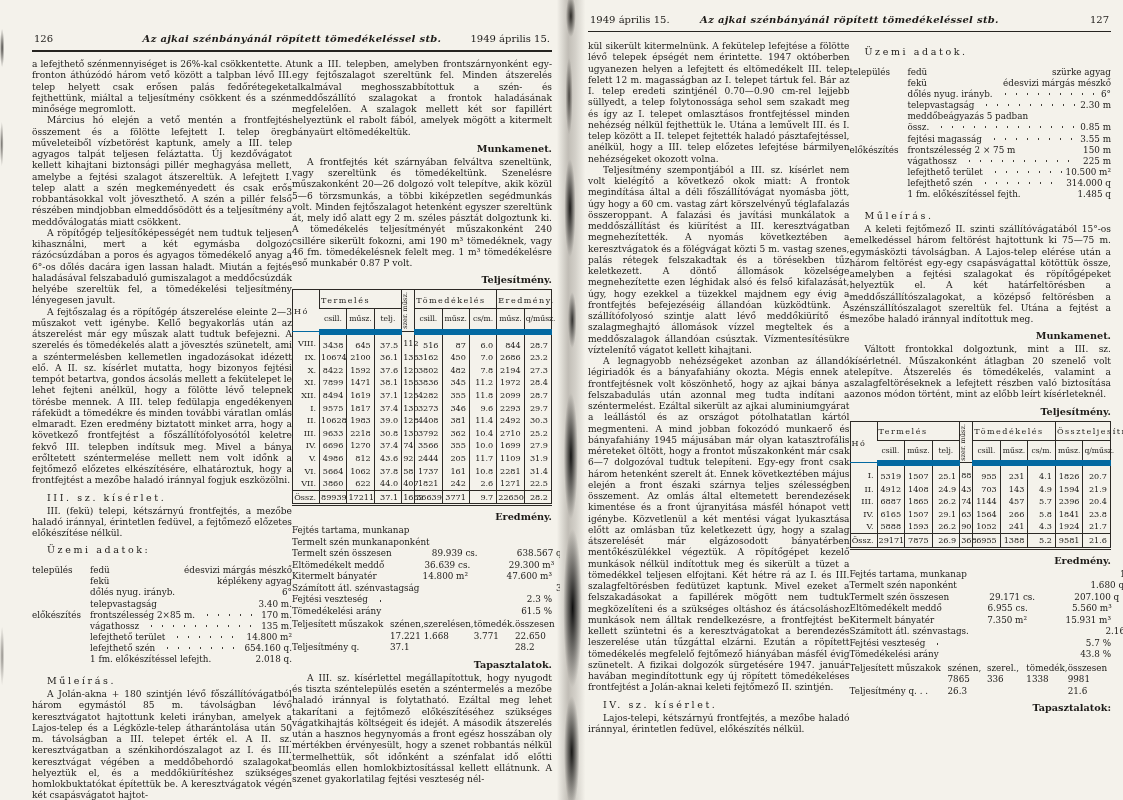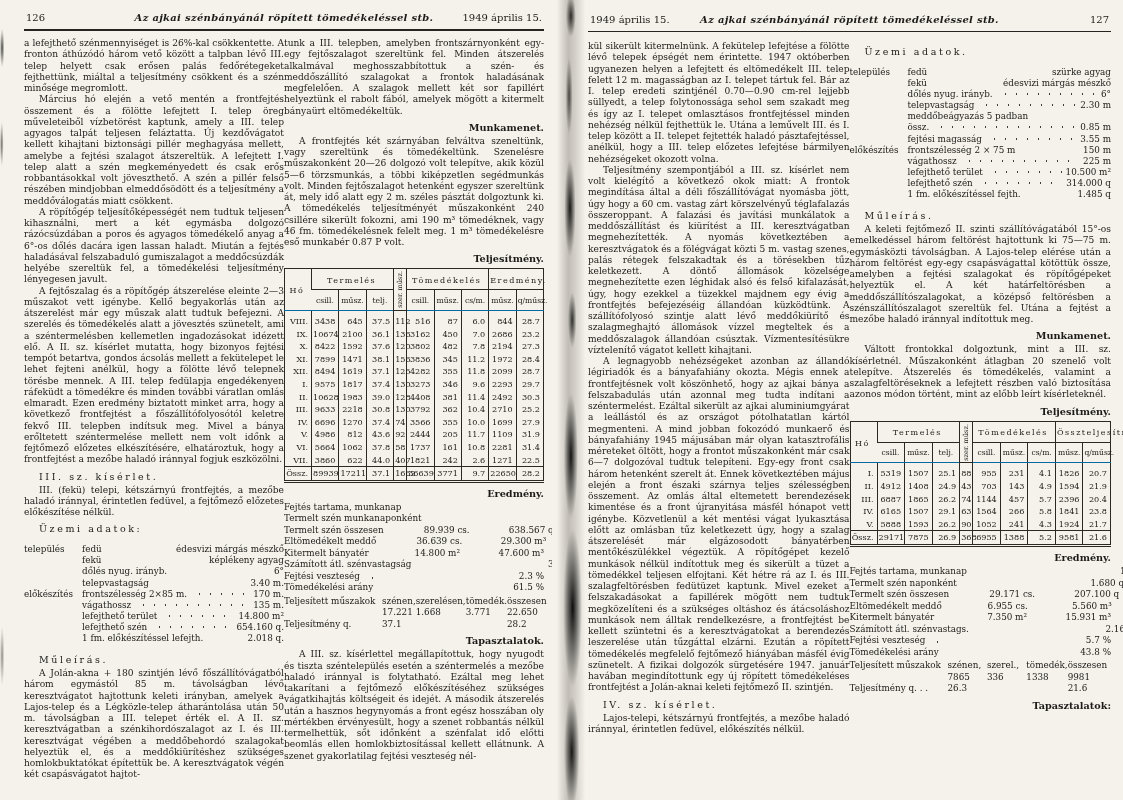--- a/index.html
+++ b/index.html
@@ -1,20 +1,20 @@
 <!DOCTYPE html>
 <html><head>
 <meta charset="utf-8">
 <style>
   *{margin:0;padding:0;box-sizing:border-box;}
   html,body{width:1123px;height:800px;}
   body{font-family:"DejaVu Serif","Liberation Serif",serif;color:#1d1b18;background:#e8e6df;}
   .sheet{position:relative;width:1123px;height:800px;background:#f4f2eb;overflow:hidden;}
   .page{position:absolute;top:0;height:800px;overflow:hidden;}
-  .p126{left:0;width:552px;padding:12px 8px 0 24px;}
+  .p126{left:8px;width:552px;padding:33px 8px 0 24px;}
   .p127{left:584px;width:539px;padding:14px 12px 0 4px;}
   .pagehead{position:relative;height:15px;font-size:10px;margin-bottom:2px;}
   .pagehead .hl{position:absolute;left:2px;top:0;}
   .pagehead .hr{position:absolute;right:2px;top:0;}
   .pagehead .hc{position:absolute;left:50%;transform:translateX(-50%);white-space:nowrap;font-style:italic;font-weight:bold;letter-spacing:.3px;}
   .rule{border-bottom:2px solid #262420;margin-bottom:7px;}
   .rule.dbl{border-bottom:1px solid #262420;box-shadow:0 3px 0 -1px #262420;margin-bottom:9px;}
   .cols{display:flex;}
   .col{flex:1;min-width:0;}
   .para{font-size:9.1px;line-height:11.25px;text-align:justify;}
@@ -26,22 +26,22 @@
   .drow{display:flex;align-items:baseline;}
   .drow .g{flex:none;width:58px;}
   .drow .n{flex:none;white-space:nowrap;}
   .drow .lead{flex:1;height:8px;margin:0 4px;background-image:radial-gradient(circle,#403c36 .8px,transparent .95px);background-size:11px 4px;background-repeat:repeat-x;background-position:3px 75%;}
   .drow .lead.off{background:none;}
   .drow .v{flex:none;text-align:right;white-space:nowrap;}
   table.perf{border-collapse:collapse;margin:4px auto 5px;font-size:8.1px;table-layout:fixed;width:100%;}
   table.perf th,table.perf td{border-left:1px solid #2c2925;padding:0 3px 0 1px;font-weight:normal;}
   table.perf th:first-child,table.perf td:first-child{border-left:none;}
   table.perf{border:1.4px solid #2c2925;border-bottom:3px double #2c2925;}
-  table.perf thead tr.sub th{border-top:1px solid #2c2925;border-bottom:1px solid #0369a1;font-size:7.6px;text-align:center;padding:1px 1px;}
-  table.perf thead tr.grp th{text-align:center;padding-top:2px;letter-spacing:1.5px;font-size:8px;}
+  table.perf thead tr.sub th{border-top:1px solid #2c2925;border-bottom:6px solid #0369a1;font-size:7.6px;text-align:center;padding:1px 1px;}
+  table.perf thead tr.grp th{text-align:left;padding-top:2px;letter-spacing:1.5px;font-size:8px;}
   table.perf thead th.ho{letter-spacing:0;font-size:8.4px;vertical-align:middle;border-bottom:1px solid #0369a1;}
   table.perf thead th.vert{border-bottom:1px solid #2c2925;padding:0;}
   table.perf thead th.vert span{writing-mode:vertical-rl;transform:rotate(180deg);font-size:6.6px;line-height:1;display:inline-block;letter-spacing:0;}
   table.perf td{text-align:right;line-height:12.6px;white-space:nowrap;}
   table.perf tbody tr:first-child td{padding-top:4px;}
   table.perf tbody tr.sum td{border-top:1px solid #2c2925;}
   .w0{width:27px}.w1{width:33px}.w2{width:30px}.w3{width:22px}.w4{width:13px}.w5{width:31px}.w6{width:28px}.w7{width:25px}.w8{width:30px}.w9{width:30px}
   .results{font-size:8.8px;line-height:11.5px;margin:2px 0;}
   .rrow{display:flex;align-items:center;}
   .rrow .lab{flex:none;white-space:nowrap;}

